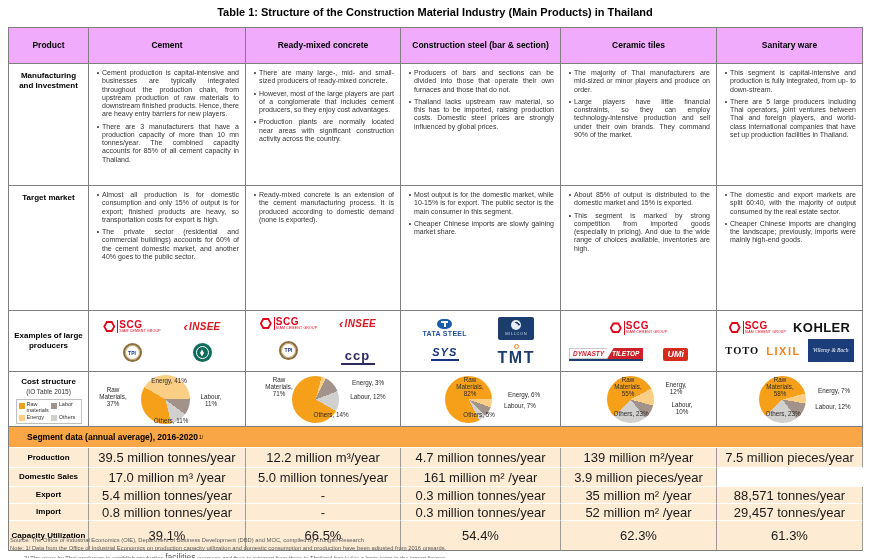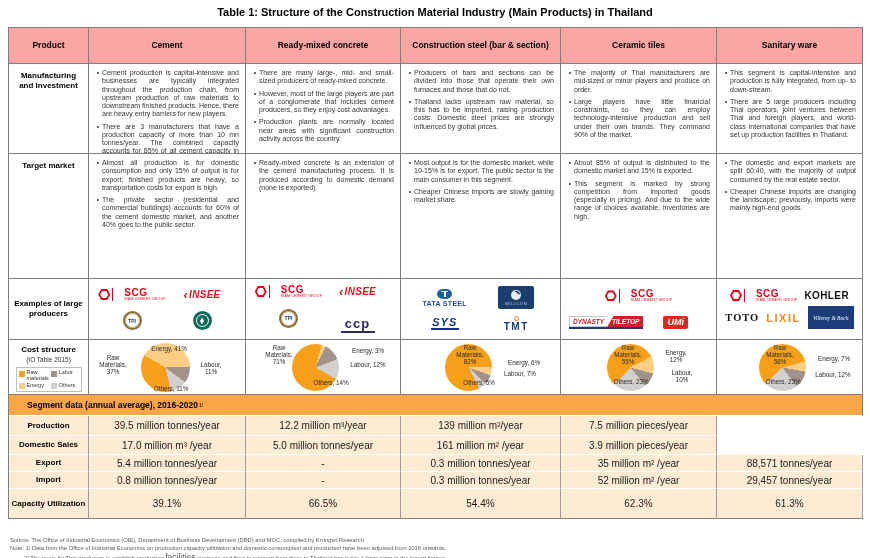--- a/index.html
+++ b/index.html
@@ -6,45 +6,45 @@
   html,body { margin:0; padding:0; }
   body { width:870px; height:558px; background:#fff; font-family:"Liberation Sans", sans-serif; color:#262626; }
   .page { position:relative; width:870px; height:558px; overflow:hidden; background:#fff; }
   .title { text-align:center; font-weight:bold; font-size:11px; color:#000; padding-top:6px; }
 
   .tbl { position:absolute; left:8px; top:27px; width:855px; border-top:1px solid #7f7f7f; border-left:1px solid #7f7f7f; }
   .row { display:grid; grid-template-columns:80px 157px 155px 160px 156px 146px; }
   .cell { border-right:1px solid #7f7f7f; border-bottom:1px solid #7f7f7f; position:relative; overflow:hidden; background:#fff; }
 
   
-  .hcell { background:#fca5a5; font-weight:bold; font-size:8.5px; color:#000; display:flex; align-items:center; justify-content:center; text-align:center; height:36px; padding:16px 4px; line-height:1.05; }
+  .hcell { background:#f0abfc; font-weight:bold; font-size:8.5px; color:#000; display:flex; align-items:center; justify-content:center; text-align:center; height:36px; padding:16px 4px; line-height:1.05; }
 
   
   .lcell { font-weight:bold; font-size:8px; color:#000; text-align:center; padding:7px 4px 0 4px; line-height:1.2; }
   .lcell.center { display:flex; flex-direction:column; align-items:center; justify-content:center; padding-top:0; }
 
   
   .bcell { padding:5px 6px 3px 5px; font-size:7px; line-height:1.18; color:#333; text-align:justify; }
   .bullet { display:flex; margin-bottom:4px; }
   .bullet::before { content:"\2022"; flex:0 0 8px; text-align:center; font-size:7px; color:#333; }
   .bt { flex:1; }
-  .r-manu .cell { height:90px; }
+  .r-manu .cell { height:122px; }
   .r-target .cell { height:125px; }
 
   
   .r-ex .cell { height:61px; }
   .ex-grid { display:grid; grid-template-columns:1fr 1fr; justify-items:center; align-items:center; padding:5px 8px; row-gap:3px; height:100%; }
   .ex-flex { display:flex; flex-wrap:wrap; justify-content:center; align-items:center; gap:4px 7px; padding:5px 3px; height:100%; align-content:center; }
   .span2 { grid-column:1 / 3; }
 
   
   .logo-scg { display:flex; align-items:center; gap:2px; }
   .scg-hex { width:12px; height:11px; background:#E2001A; clip-path:polygon(25% 0,75% 0,100% 50%,75% 100%,25% 100%,0 50%); position:relative; display:inline-block; }
   .scg-hex i { position:absolute; inset:2px; background:#fff; clip-path:polygon(25% 0,75% 0,100% 50%,75% 100%,25% 100%,0 50%); }
-  .scg-txt { border-left:1px solid #E2001A; padding-left:11px; display:flex; flex-direction:column; line-height:1; }
+  .scg-txt { border-left:1px solid #E2001A; padding-left:1px; display:flex; flex-direction:column; line-height:1; }
   .scg-txt b { color:#E2001A; font-size:10px; letter-spacing:0.5px; }
   .scg-txt small { color:#E2001A; font-size:3.5px; letter-spacing:0.2px; white-space:nowrap; }
   .logo-insee { color:#D71920; font-weight:bold; font-style:italic; font-size:10px; display:flex; align-items:center; letter-spacing:0.3px; }
   .logo-insee::before { content:"\2039"; font-size:13px; margin-right:1px; line-height:0.7; }
   .logo-tpi { width:19px; height:19px; border-radius:50%; background:#fff; border:2px solid #8A6D3B; box-shadow:inset 0 0 0 1px #c9b07e; display:flex; align-items:center; justify-content:center; font-size:5px; font-weight:bold; color:#1F3C88; }
   .logo-asia { width:19px; height:19px; border-radius:50%; background:#0F6B5C; position:relative; }
   .logo-asia i { position:absolute; inset:3px; border:1px solid #fff; border-radius:50%; }
   .logo-asia::after { content:""; position:absolute; left:7.5px; top:6px; width:4px; height:7px; background:#fff; clip-path:polygon(50% 0,100% 50%,50% 100%,0 50%); }
   .logo-ccp { display:flex; flex-direction:column; align-items:center; line-height:0.8; }
   .logo-ccp span { color:#2D2A63; font-weight:bold; font-size:13px; letter-spacing:1px;margin-top:16px; }
@@ -56,47 +56,47 @@
   .tata-txt { color:#1F4E9C; font-weight:bold; font-size:7px; letter-spacing:0.3px; }
   .logo-millcon { width:36px; height:23px; background:#1B3E6F; border-radius:2px; display:flex; flex-direction:column; align-items:center; justify-content:center; gap:1px; }
   .mc-circle { width:10px; height:10px; border-radius:50%; background:#e8edf5; position:relative; }
   .mc-circle::after { content:""; position:absolute; left:1.5px; top:1.5px; width:5px; height:5px; border-radius:50%; border-top:2px solid #1B3E6F; border-right:2px solid transparent; transform:rotate(40deg); }
   .logo-millcon span { color:#c9d4e6; font-size:4px; letter-spacing:0.6px; }
   .logo-sys { display:flex; flex-direction:column; align-items:center; }
   .sys-txt { color:#14337F; font-weight:bold; font-style:italic; font-size:11px; line-height:0.9; letter-spacing:1px; }
   .logo-sys::after { content:""; width:28px; height:2px; background:#14337F; margin-top:1px; }
   .logo-tmt { display:flex; flex-direction:column; align-items:center; }
   .tmt-ring { width:5px; height:5px; border:1.5px solid #F57E20; border-radius:50%; margin-bottom:1px; }
-  .logo-tmt span { color:#1B3E6F; font-weight:bold; font-size:10px; letter-spacing:1.5px; line-height:1; }
+  .logo-tmt span { color:#1B3E6F; font-weight:bold; font-size:16px; letter-spacing:1.5px; line-height:1; }
   .logo-dyn { display:flex; align-items:stretch; height:13px; border-bottom:2px solid #1B3E6F; }
   .dyn-l { background:#fff; border:1px solid #c9c9c9; border-right:none; color:#CE2029; font-weight:bold; font-style:italic; font-size:6.5px; display:flex; align-items:center; padding:0 3px; }
   .dyn-r { background:#CE2029; color:#fff; font-weight:bold; font-style:italic; font-size:6.5px; display:flex; align-items:center; padding:0 4px 0 5px; clip-path:polygon(18% 0,100% 0,100% 100%,0 100%); }
   .logo-umi { background:#D42B1E; border-radius:2px; padding:2px 4px; color:#fff; font-weight:bold; font-style:italic; font-size:9px; line-height:1; }
-  .logo-kohler { color:#111; font-weight:bold; font-size:10px; letter-spacing:0.4px; }
+  .logo-kohler { color:#111; font-weight:bold; font-size:13px; letter-spacing:0.4px; }
   .logo-toto { color:#111; font-family:"Liberation Serif", serif; font-weight:bold; font-size:10.5px; letter-spacing:1px; }
   .logo-lixil { color:#F5821F; font-weight:bold; font-size:11px; letter-spacing:1.5px; }
   .logo-vb { width:46px; height:23px; background:#1B3E7A; display:flex; align-items:center; justify-content:center; padding:2px; }
   .logo-vb span { color:#fff; font-family:"Liberation Serif", serif; font-style:italic; font-size:5.5px; text-align:center; line-height:1.1; }
 
   
   .r-cost .cell { height:55px; }
   .cost-label { padding-top:5px; }
   .cost-sub { font-weight:normal; font-size:6.5px; color:#333; display:block; margin-top:1px; }
   .legend { margin:4px auto 0 auto; width:66px; border:1px solid #bfbfbf; background:#fff; padding:2px 2px; display:grid; grid-template-columns:1fr 1fr; gap:1px 2px; }
   .leg-item { display:flex; align-items:flex-start; gap:2px; font-size:5.5px; font-weight:normal; color:#333; text-align:left; line-height:1.05; }
   .swatch { width:6px; height:6px; flex:0 0 6px; margin-top:0.5px; }
   .pie { position:absolute; border-radius:50%; width:47px; height:47px; }
   .plabel { position:absolute; font-size:6.3px; line-height:1.08; color:#2b2b2b; text-align:center; }
 
   
   .band { background:#F9A646; border-right:1px solid #7f7f7f; border-bottom:1px solid #ffffff; height:21px; display:flex; align-items:center; padding-left:18px; font-weight:bold; font-size:8.5px; color:#000; }
   .band sup { font-size:5px; font-weight:normal; margin-left:1px; }
   .seg .cell { background:#FDEBD3; border-bottom:1px solid #ffffff; border-right:1px solid #9b9b9b; display:flex; align-items:center; justify-content:center; text-align:center; }
   .seg .slabel { font-weight:bold; font-size:8px; color:#000; line-height:1.15; padding:0 2px; }
-  .seg .sval { font-size:10px; color:#1a1a1a; }
+  .seg .sval { font-size:13px; color:#1a1a1a; }
   .r-prod .cell { height:20px; }
   .r-dom .cell { height:19px; }
   .r-exp .cell { height:17px; }
   .r-imp .cell { height:17px; }
   .r-cap .cell { height:30px; border-bottom:1px solid #7f7f7f; }
 
   
   .footer { position:absolute; left:10px; top:537px; font-size:5.8px; color:#595959; line-height:1.3; }
   .footer .indent { padding-left:14px; }
   .hl { font-size:8.5px; color:#595959; }
@@ -375,20 +375,21 @@
 
     <div class="band">
       <span>Segment data (annual average), 2016-2020</span>
         <sup>1/</sup>
     </div>
 
     <div class="row seg r-prod">
       <div class="cell slabel">Production</div>
       <div class="cell sval">39.5 million tonnes/year</div>
       <div class="cell sval">12.2 million m³/year</div>
+      <div class="cell sval">4.7 million tonnes/year</div>
       <div class="cell sval">139 million m²/year</div>
       <div class="cell sval">7.5 million pieces/year</div>
     </div>
 
     <div class="row seg r-dom">
       <div class="cell slabel">Domestic Sales</div>
       <div class="cell sval">17.0 million m³ /year</div>
       <div class="cell sval">5.0 million tonnes/year</div>
       <div class="cell sval">161 million m² /year</div>
       <div class="cell sval">3.9 million pieces/year</div>

